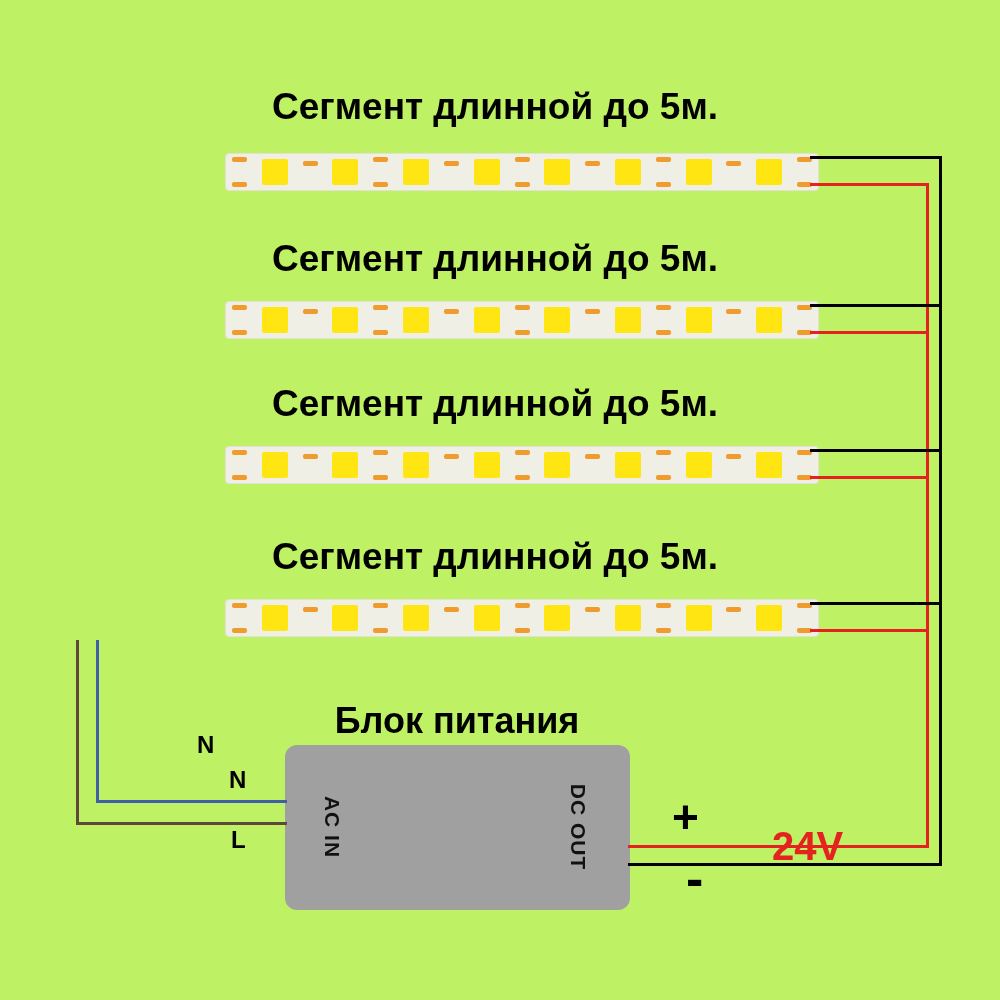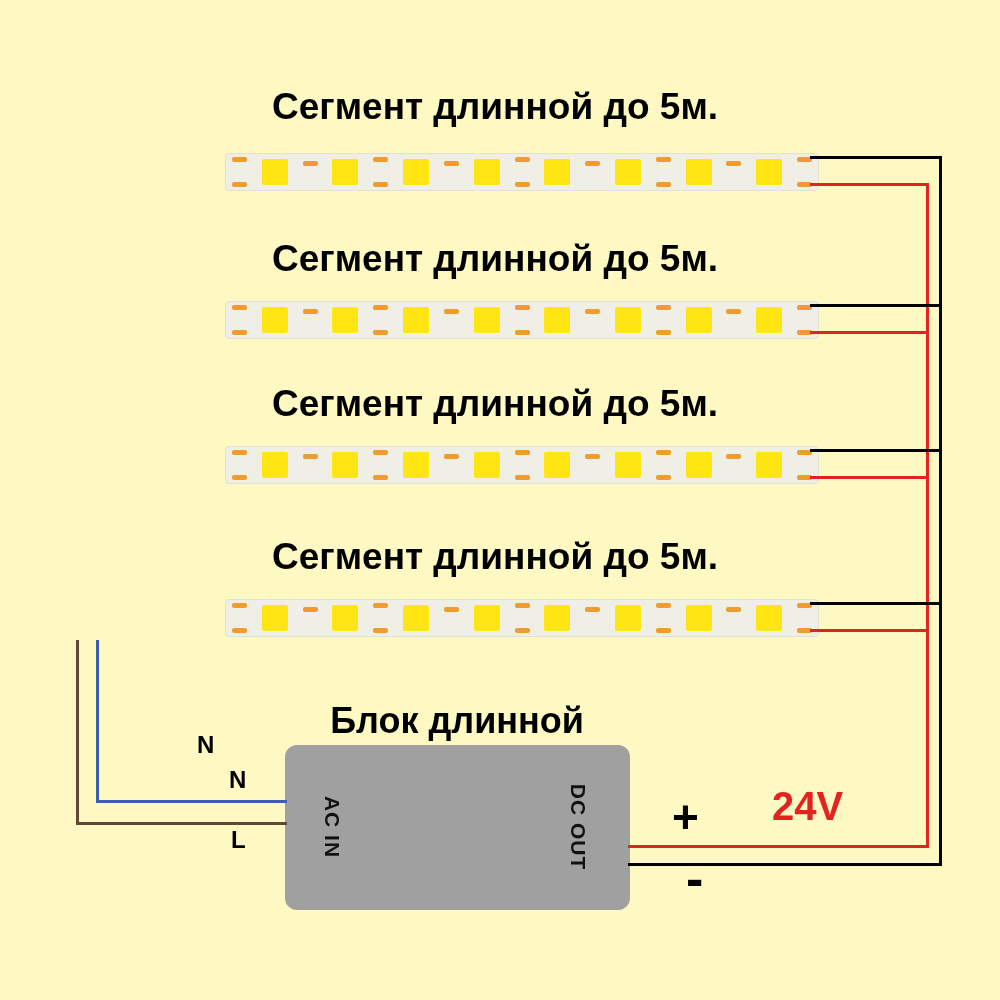--- a/index.html
+++ b/index.html
@@ -1,17 +1,17 @@
 <!DOCTYPE html>
 <html><head>
 <meta charset="utf-8">
 <style>
   html,body{margin:0;padding:0;background:#ffffff;}
   #canvas{
-    position:relative;width:1000px;height:1000px;background:#fef9c3;overflow:hidden;
+    position:relative;width:1000px;height:1000px;background:#bef264;overflow:hidden;
     font-family:"Liberation Sans","DejaVu Sans",sans-serif;color:#000;
   }
   .abs{position:absolute;}
   .seg-title{
     width:580px;text-align:center;font-size:37px;font-weight:700;letter-spacing:0;
     white-space:nowrap;
   }
   .strip{
     width:594px;height:38px;background:#f0efe6;border:1px solid #e3e1d4;border-radius:4px;
     box-sizing:border-box;display:flex;align-items:center;justify-content:space-between;
@@ -226,35 +226,35 @@
 
   <div class="wire" style="left:810px;top:304px;width:132px;height:3px;"></div>
   <div class="wire red" style="left:810px;top:331px;width:119px;height:3px;"></div>
 
   <div class="wire" style="left:810px;top:449px;width:132px;height:3px;"></div>
   <div class="wire red" style="left:810px;top:476px;width:119px;height:3px;"></div>
 
   <div class="wire" style="left:810px;top:602px;width:132px;height:3px;"></div>
   <div class="wire red" style="left:810px;top:629px;width:119px;height:3px;"></div>
 
-  <div class="abs psu-title" style="left:287px;top:700px;">Блок длинной</div>
+  <div class="abs psu-title" style="left:287px;top:700px;">Блок питания</div>
   <div class="abs psu" style="left:285px;top:745px;"></div>
   <div class="abs vlabel acv" style="left:332px;top:827px;">AC IN</div>
   <div class="abs vlabel acv" style="left:578px;top:827px;">DC OUT</div>
 
 
   <div class="wire brown" style="left:76px;top:640px;width:3px;height:185px;"></div>
   <div class="wire brown" style="left:76px;top:822px;width:211px;height:3px;"></div>
   <div class="wire blue" style="left:96px;top:640px;width:3px;height:163px;"></div>
   <div class="wire blue" style="left:96px;top:800px;width:191px;height:3px;"></div>
 
   <div class="abs io-label" style="left:197px;top:731px;font-size:24px;">N</div>
   <div class="abs io-label" style="left:229px;top:766px;font-size:24px;">N</div>
   <div class="abs io-label" style="left:231px;top:826px;font-size:24px;">L</div>
 
   <div class="wire red" style="left:628px;top:845px;width:301px;height:3px;"></div>
   <div class="wire" style="left:628px;top:863px;width:314px;height:3px;"></div>
 
   <div class="abs io-label" style="left:672px;top:790px;font-size:46px;">+</div>
-  <div class="abs io-label red-text" style="left:772px;top:784px;font-size:40px;">24V</div>
+  <div class="abs io-label red-text" style="left:772px;top:824px;font-size:40px;">24V</div>
   <div class="abs io-label" style="left:686px;top:848px;font-size:52px;">-</div>
 
 </div>
 
 </body></html>

